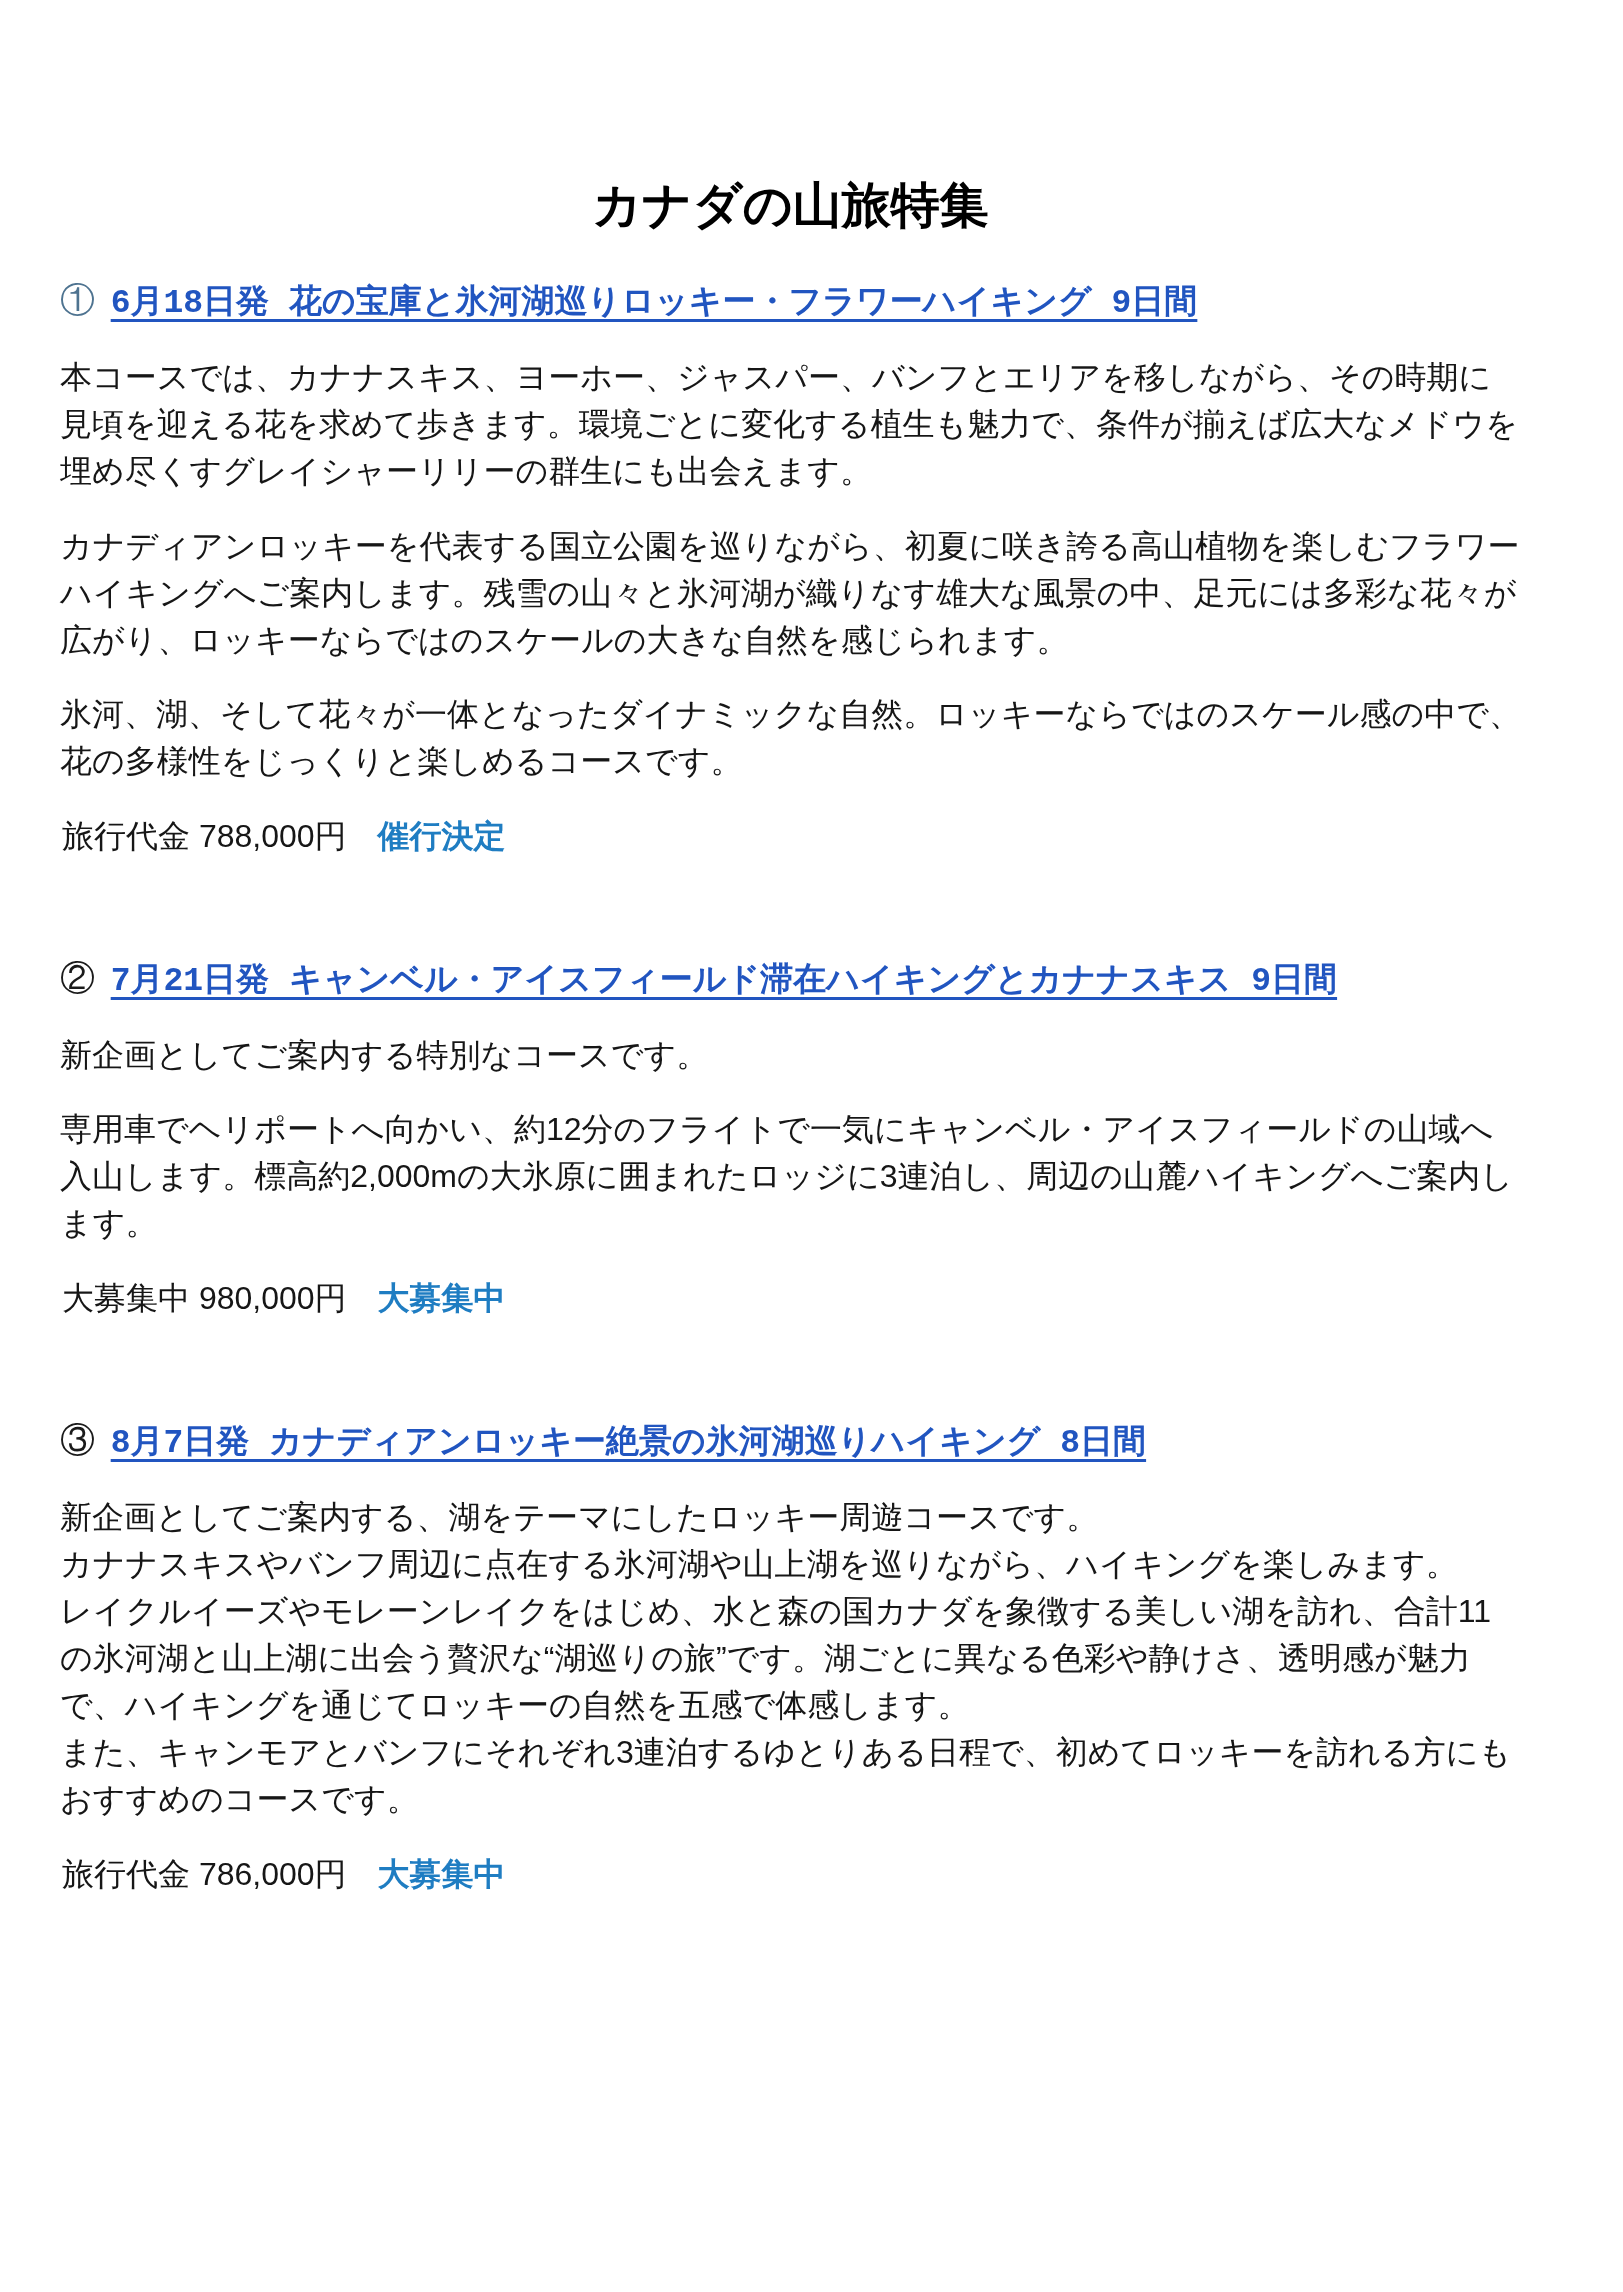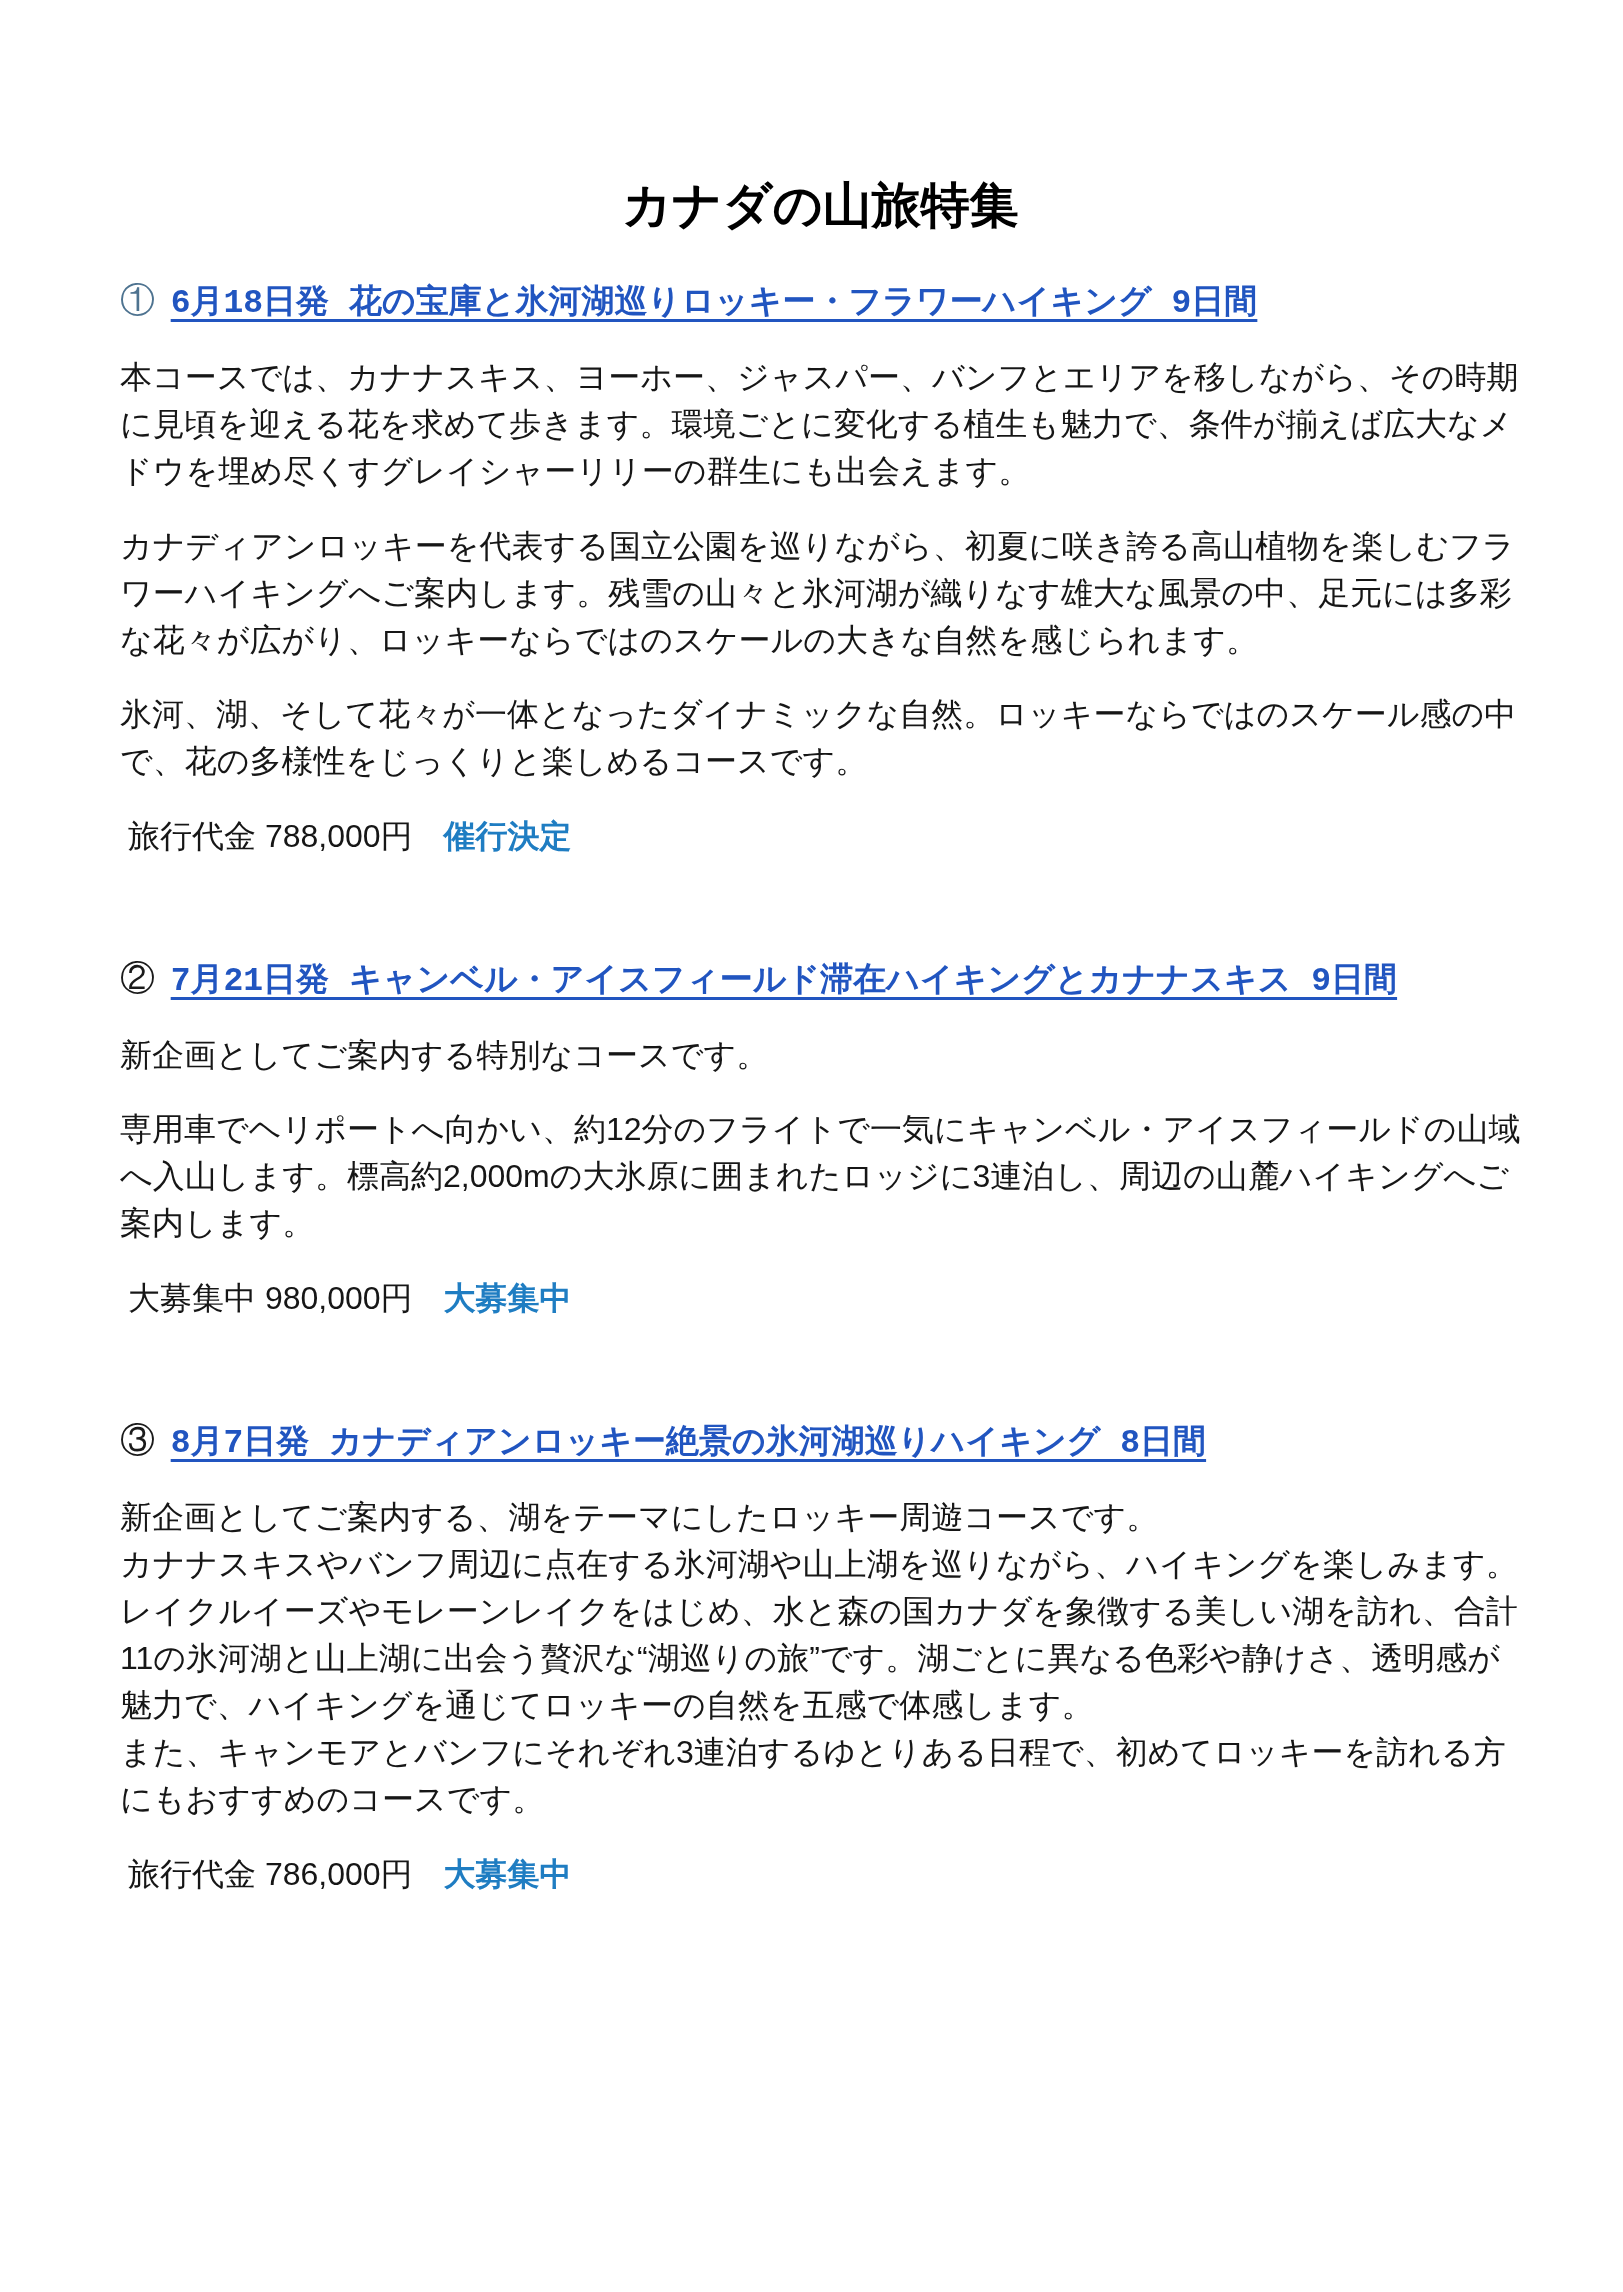--- a/index.html
+++ b/index.html
@@ -9,21 +9,21 @@
     --tour1_number_color:#4e7390;
   }
   html,body{margin:0;padding:0;background:#ffffff;}
   body{
     width:1623px;height:2293px;overflow:hidden;
     font-family:"Liberation Sans","DejaVu Sans",sans-serif;
     color:var(--body_text);
   }
   .page{
     box-sizing:border-box;width:1623px;height:2293px;
-    padding:176px 102px 0 120px;background:#ffffff;
+    padding:176px 102px 0 60px;background:#ffffff;
   }
   .doc-title{
     font-size:49px;font-weight:700;line-height:59px;
     text-align:center;margin:0 0 45px 0;color:#000000;
   }
   .tour{margin:0;}
   .tour-heading{
     font-size:33px;font-weight:700;line-height:47px;margin:0 0 27.4px 0;
     white-space:nowrap;
     font-family:Liberation Mono, monospace;
@@ -39,21 +39,21 @@
     text-decoration-thickness:2.5px;
     text-underline-offset:6.9px;
     cursor:pointer;
   }
   .para{
     font-size:32px;line-height:47px;margin:0 0 27.4px 0;
     text-align:left;word-break:break-all;
   }
   .para .line{min-height:47px;}
   .price-line{
-    font-size:32px;line-height:47px;margin:0 0 98px 8px;
+    font-size:32px;line-height:47px;margin:0 0 98px 2px;
   }
   .price-label{color:var(--body_text);}
   .status{
     color:var(--status_color);font-weight:600;margin-left:31px;
   }
 </style>
 </head>
 <body>
 
 <div class="page">

